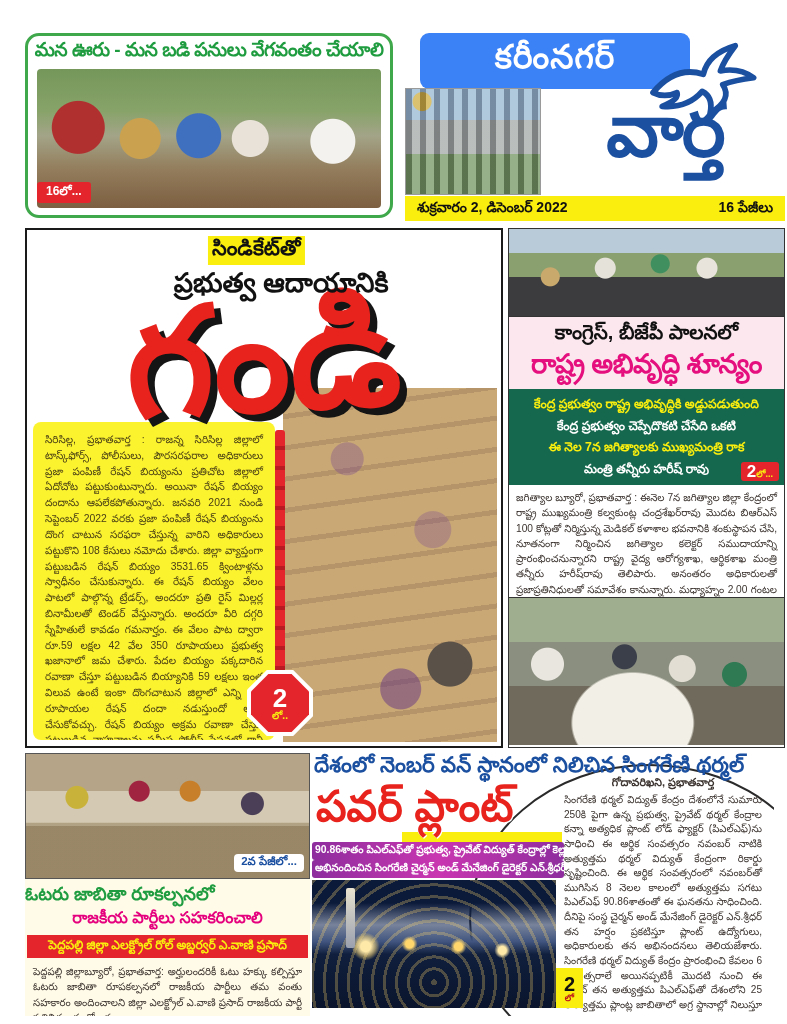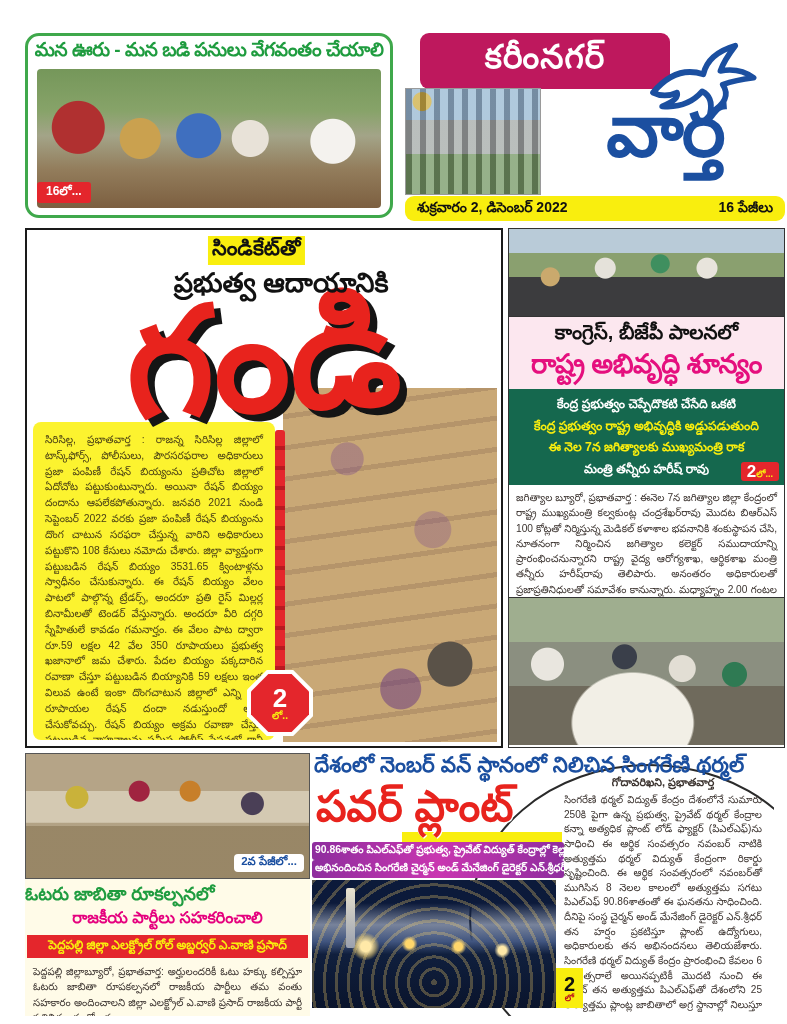--- a/index.html
+++ b/index.html
@@ -30,41 +30,41 @@
       radial-gradient(circle at 86% 52%, #f4f2ee 0 22px, transparent 23px),
       linear-gradient(180deg,#75975a 0%,#87a369 30%,#a3a488 48%,#937d5c 72%,#7c5f40 100%);
   }
   .tl-tag{
     position:absolute; left:9px; bottom:12px; background:#e4262c; color:#fff;
     font-weight:bold; font-size:12px; padding:2px 9px; border-radius:3px;
   }
 
   
   .mh-red{
-    position:absolute; left:420px; top:33px; width:250px; height:56px;
-    background:#be185d; border-radius:9px; display:flex; align-items:center; justify-content:center;
+    position:absolute; left:420px; top:33px; width:270px; height:56px;
+    background:#3b82f6; border-radius:9px; display:flex; align-items:center; justify-content:center;
     color:#fff; font-weight:bold; font-size:33px; letter-spacing:1px;
   }
   .mh-dove{ position:absolute; left:642px; top:40px; width:118px; height:80px; z-index:3; }
   .mh-dam{
     position:absolute; left:405px; top:88px; width:136px; height:107px; border:1px solid #9a9a9a;
     background:
       repeating-linear-gradient(90deg, rgba(70,70,80,.45) 0 6px, rgba(200,205,210,.45) 6px 14px),
       radial-gradient(circle at 12% 12%, #e8b81f 0 9px, transparent 10px),
       linear-gradient(180deg,#9cc6e6 0 30%, #aeb3ab 30% 62%, #6d9a4e 62% 100%);
   }
   .mh-title{
     position:absolute; left:545px; top:84px; width:240px; height:112px;
     display:flex; align-items:center; justify-content:center;
     color:#1b4fa0; font-weight:bold; font-size:74px; letter-spacing:-2px;
   }
   .mh-datebar{
     position:absolute; left:405px; top:196px; width:380px; height:25px; background:#f9ee0e;
     display:flex; align-items:center; justify-content:space-between; padding:0 12px;
-    font-weight:bold; font-size:14px; color:#111;border-radius:9px;
+    font-weight:bold; font-size:14px; color:#111;
   }
 
   
   .main-art{
     position:absolute; left:25px; top:228px; width:478px; height:520px;
     border:2px solid #1a1a1a; background:#fff; overflow:hidden;
   }
   .ma-kicker{
     position:absolute; top:6px; left:50%; transform:translateX(-58%); z-index:5;
     background:#f9ee0e; padding:0 4px; font-weight:bold; font-size:21px; color:#111; white-space:nowrap;
@@ -277,22 +277,22 @@
     </div>
   </article>
 
   <aside class="rcol">
     <div class="rc-photo1"></div>
     <div class="rc-headblock">
       <div class="rc-head-top">కాంగ్రెస్, బీజేపీ పాలనలో</div>
       <div class="rc-head-main">రాష్ట్ర అభివృద్ధి శూన్యం</div>
     </div>
     <div class="rc-green">
+      <div class="rc-line y">కేంద్ర ప్రభుత్వం రాష్ట్ర అభివృద్ధికి అడ్డుపడుతుంది</div>
       <div class="rc-line w">కేంద్ర ప్రభుత్వం చెప్పేదొకటి చేసేది ఒకటి</div>
-      <div class="rc-line y">కేంద్ర ప్రభుత్వం రాష్ట్ర అభివృద్ధికి అడ్డుపడుతుంది</div>
       <div class="rc-line y">ఈ నెల 7న జగిత్యాలకు ముఖ్యమంత్రి రాక</div>
       <div class="rc-line w">మంత్రి తన్నీరు హరీష్ రావు</div>
       <div class="rc-badge">
         <span class="n">2</span><span class="s">లో...</span>
       </div>
     </div>
     <div class="rc-body">జగిత్యాల బ్యూరో, ప్రభాతవార్త : ఈనెల 7న జగిత్యాల జిల్లా కేంద్రంలో రాష్ట్ర ముఖ్యమంత్రి కల్వకుంట్ల చంద్రశేఖర్‌రావు మొదట బిఆర్ఎస్ 100 కోట్లతో నిర్మిస్తున్న మెడికల్ కళాశాల భవనానికి శంకుస్థాపన చేసి, నూతనంగా నిర్మించిన జగిత్యాల కలెక్టర్ సముదాయాన్ని ప్రారంభించనున్నారని రాష్ట్ర వైద్య ఆరోగ్యశాఖ, ఆర్థికశాఖ మంత్రి తన్నీరు హరీష్‌రావు తెలిపారు. అనంతరం అధికారులతో ప్రజాప్రతినిధులతో సమావేశం కానున్నారు. మధ్యాహ్నం 2.00 గంటల నుంచి సాయంత్రం 4.30 గంటల వరకు మోతె బహిరంగ సభలో పాల్గొంటారు.</div>
     <div class="rc-photo2"></div>
   </aside>
 

